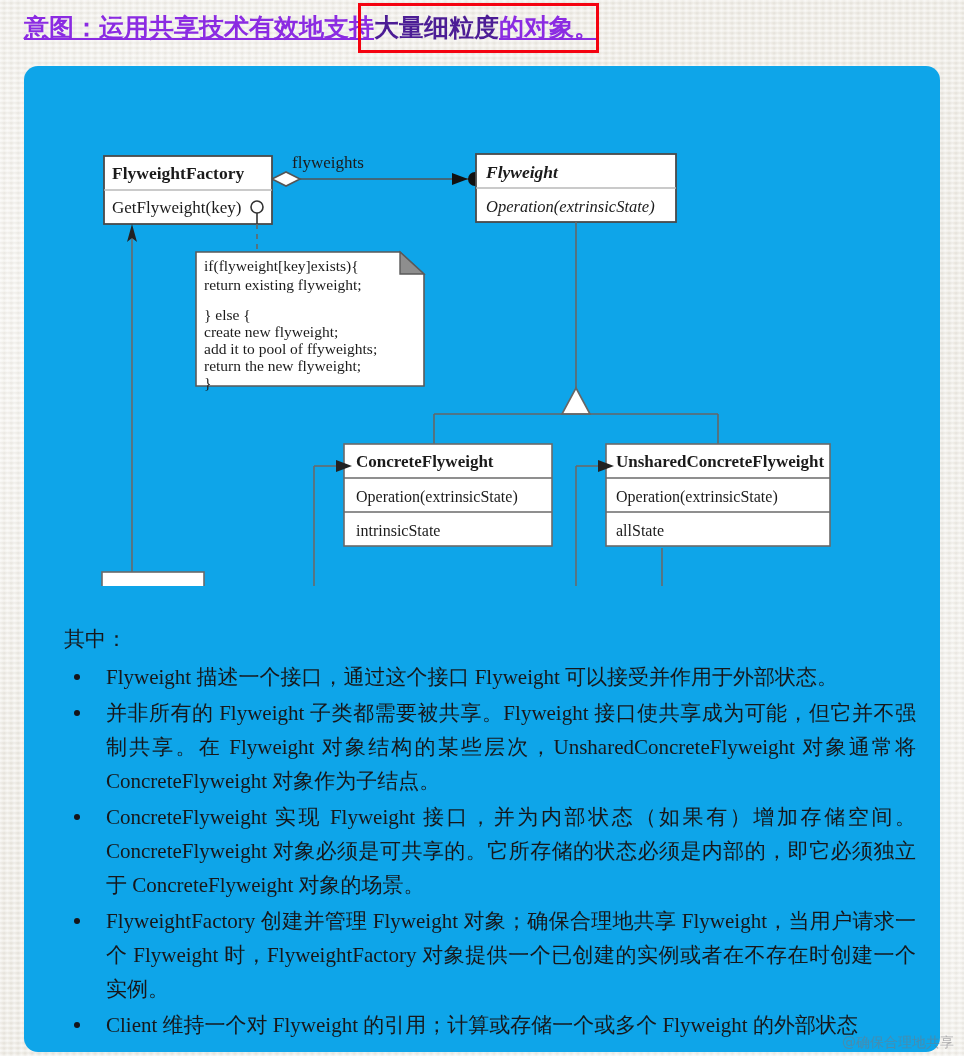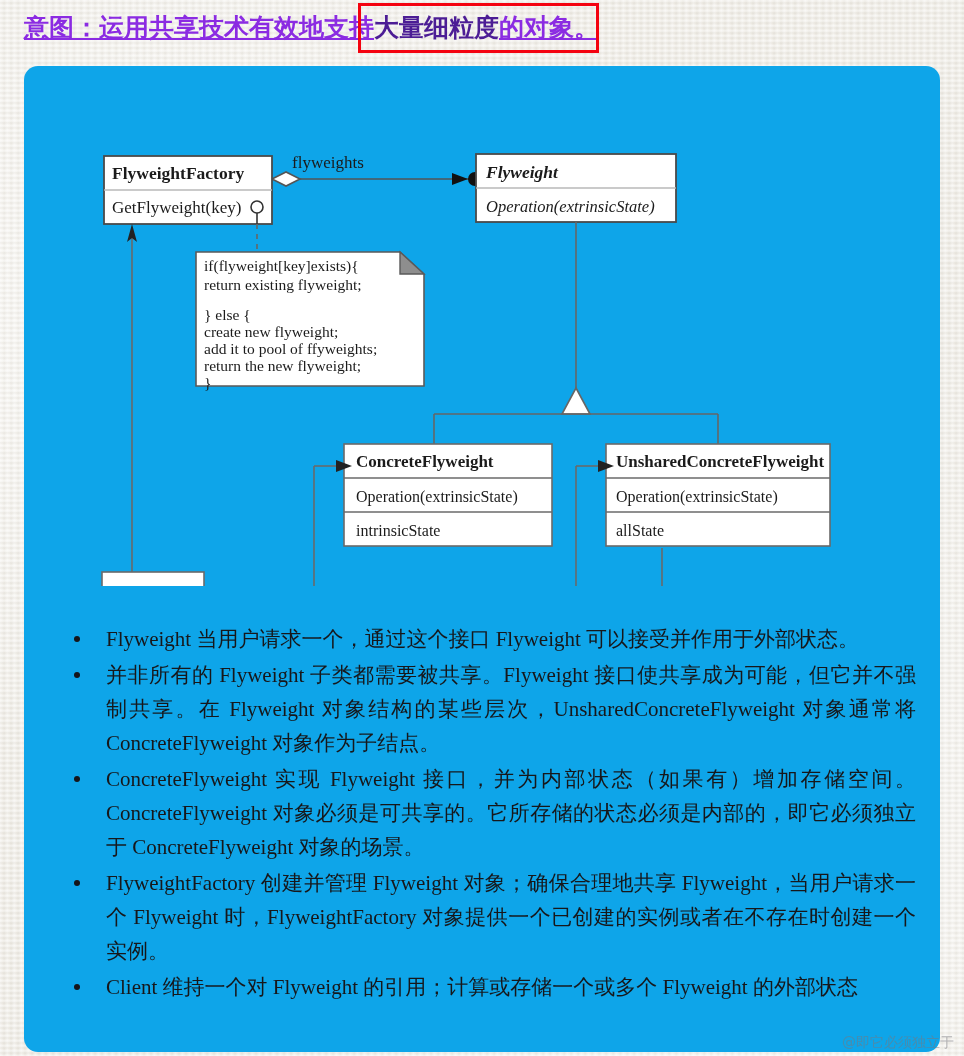--- a/index.html
+++ b/index.html
@@ -241,24 +241,25 @@
       <line x1="552" y1="534" x2="552" y2="400" stroke="#6a6a6a" stroke-width="1.6"></line>
       <line x1="552" y1="400" x2="574" y2="400" stroke="#6a6a6a" stroke-width="1.6"></line>
       <polygon points="574,394 590,400 574,406" fill="#222"></polygon>
 
       <line x1="638" y1="534" x2="638" y2="482" stroke="#6a6a6a" stroke-width="1.6"></line>
     </svg>
   </div>
 
 
   <div class="prose">
+    <p class="lead">其中：</p>
     <ul class="bullets">
-      <li><span class="dot"></span><span>Flyweight 当用户请求一个，通过这个接口 Flyweight 可以接受并作用于外部状态。</span></li>
+      <li><span class="dot"></span><span>Flyweight 描述一个接口，通过这个接口 Flyweight 可以接受并作用于外部状态。</span></li>
       <li><span class="dot"></span><span>并非所有的 Flyweight 子类都需要被共享。Flyweight 接口使共享成为可能，但它并不强制共享。在 Flyweight 对象结构的某些层次，UnsharedConcreteFlyweight 对象通常将 ConcreteFlyweight 对象作为子结点。</span></li>
       <li><span class="dot"></span><span>ConcreteFlyweight 实现 Flyweight 接口，并为内部状态（如果有）增加存储空间。ConcreteFlyweight 对象必须是可共享的。它所存储的状态必须是内部的，即它必须独立于 ConcreteFlyweight 对象的场景。</span></li>
       <li><span class="dot"></span><span>FlyweightFactory 创建并管理 Flyweight 对象；确保合理地共享 Flyweight，当用户请求一个 Flyweight 时，FlyweightFactory 对象提供一个已创建的实例或者在不存在时创建一个实例。</span></li>
       <li><span class="dot"></span><span>Client 维持一个对 Flyweight 的引用；计算或存储一个或多个 Flyweight 的外部状态</span></li>
     </ul>
   </div>
 
 </div>
 
-<div class="watermark">@即它必须独立于</div>
+<div class="watermark">@确保合理地共享</div>
 
 </body></html>

